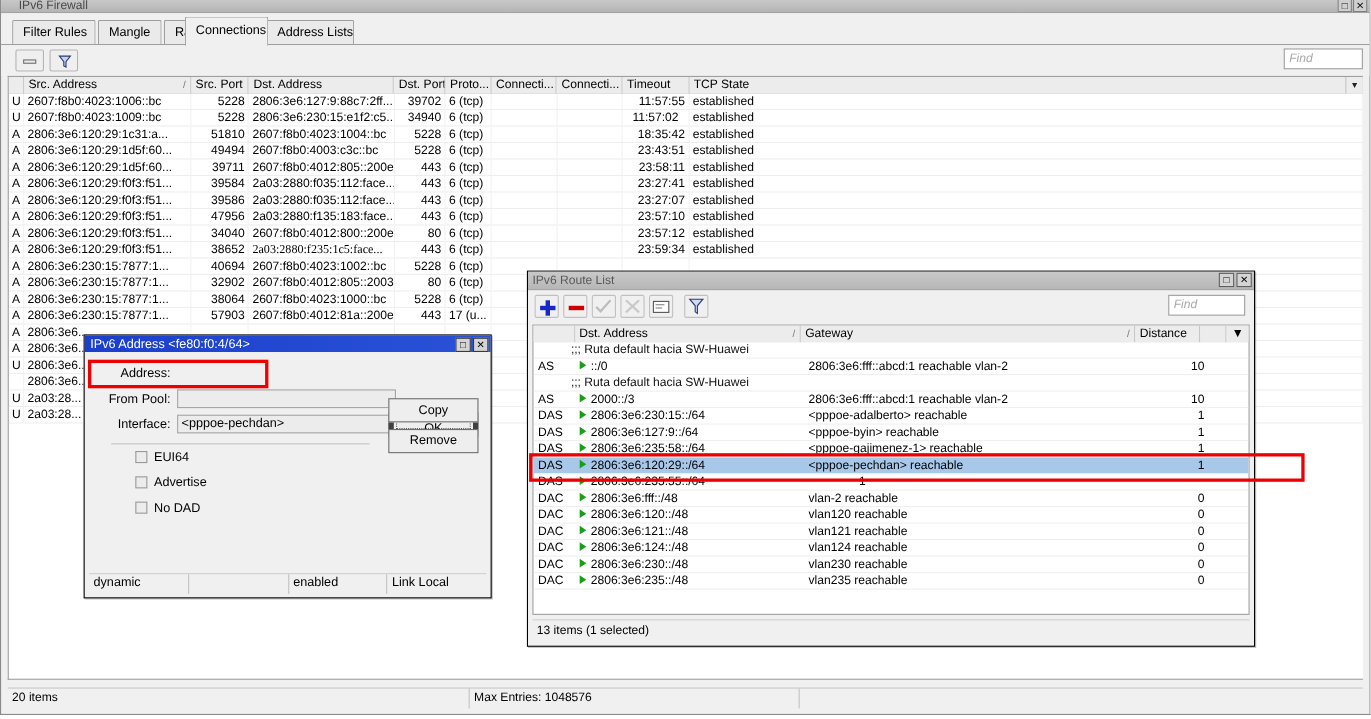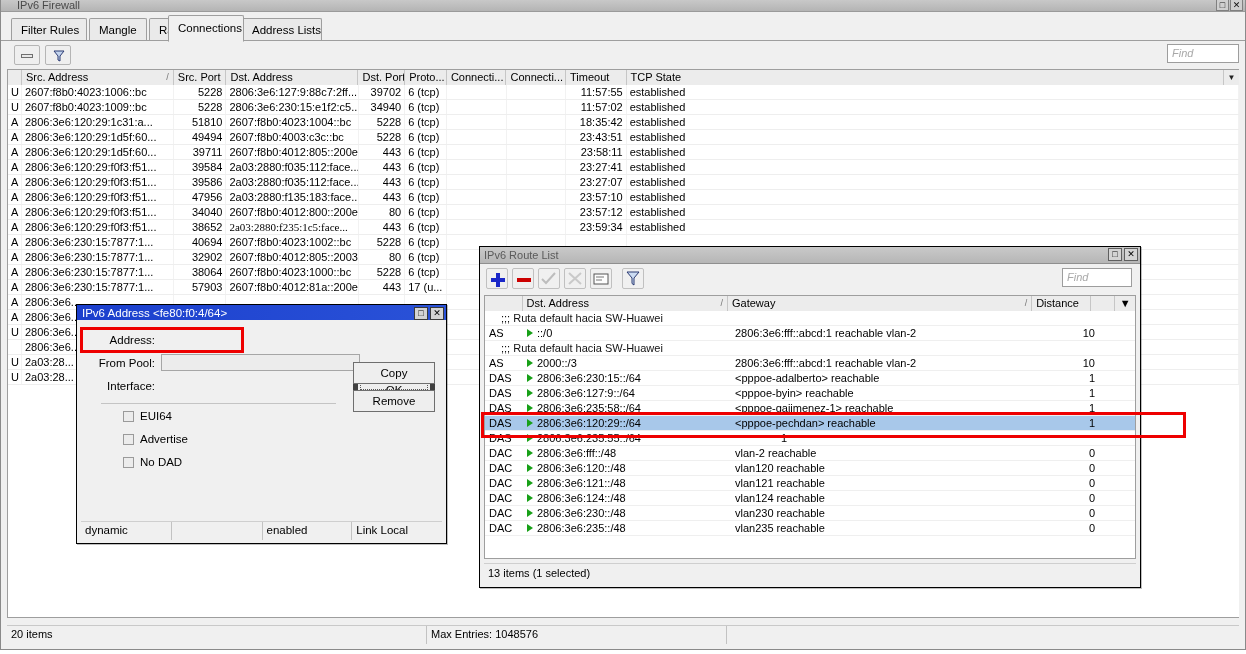--- a/index.html
+++ b/index.html
@@ -164,21 +164,21 @@
     white-space:nowrap; overflow:hidden;
   }
   .rth .sortmark { position:absolute; right:4px; top:0; font-size:9px; color:#777; }
   .rrow { display:flex; height:15px; border-bottom:1px solid #efefef; position:relative; }
   .rrow.sel { background:#a8c8ea; }
   .rcell {
     height:15px; line-height:14px; font-size:11px; padding:0 4px;
     white-space:nowrap; overflow:hidden;
   }
   .rcell.r { text-align:right; }
-  .comment { color:#111; font-size:11px; padding-left:16px; line-height:14px; }
+  .comment { color:#111; font-size:11px; padding-left:34px; line-height:14px; }
   .arrow-green {
     display:inline-block; width:0; height:0; vertical-align:middle;
     border-left:6px solid #17a017; border-top:4px solid transparent;
     border-bottom:4px solid transparent; margin-right:4px; position:relative; top:-1px;
   }
   .rw-status {
     position:absolute; left:4px; bottom:4px; right:4px; height:20px;
     font-size:11px; line-height:19px; padding-left:4px;
     background:#f0f0f0; border-top:1px solid #cfcfcf;
   }
@@ -308,21 +308,21 @@
           </div>
           <div class="row">
             <div class="cell" style="text-align: center; width: 14px;">U</div>
             <div class="cell" style="width: 153px;">2607:f8b0:4023:1009::bc</div>
             <div class="cell r" style="width: 53px;">5228</div>
             <div class="cell" style="width: 133px;">2806:3e6:230:15:e1f2:c5...</div>
             <div class="cell r" style="width: 47px;">34940</div>
             <div class="cell" style="width: 42px;">6 (tcp)</div>
             <div class="cell" style="width: 60px;"></div>
             <div class="cell" style="width: 60px;"></div>
-            <div class="cell r" style="width: 61px;">11:57:02</div>
+            <div class="cell r" style="width: 61px; text-align: center;">11:57:02</div>
             <div class="cell" style="width: 617px;">established</div>
           </div>
           <div class="row">
             <div class="cell" style="text-align: center; width: 14px;">A</div>
             <div class="cell" style="width: 153px;">2806:3e6:120:29:1c31:a...</div>
             <div class="cell r" style="width: 53px;">51810</div>
             <div class="cell" style="width: 133px;">2607:f8b0:4023:1004::bc</div>
             <div class="cell r" style="width: 47px;">5228</div>
             <div class="cell" style="width: 42px;">6 (tcp)</div>
             <div class="cell" style="width: 60px;"></div>
@@ -701,20 +701,21 @@
         <div class="aw-wb">✕</div>
       </div>
     </div>
 
     <div class="fld-label" style="left:18px;top:27px;width:60px;">Address:</div>
 
     <div class="fld-label" style="left:10px;top:50px;width:68px;">From Pool:</div>
     <div class="fld-input" style="left:84px;top:49px;width:199px;"></div>
 
     <div class="fld-label" style="left:12px;top:73px;width:66px;">Interface:</div>
+    <div class="fld-input" style="left:84px;top:72px;width:199px;">&lt;pppoe-pechdan&gt;</div>
 
     <div class="divider" style="top:98px;"></div>
 
     <div class="chk-row" style="left:46px;top:105px;">
       <span class="chk"></span><span>EUI64</span>
     </div>
     <div class="chk-row" style="left:46px;top:128px;">
       <span class="chk"></span><span>Advertise</span>
     </div>
     <div class="chk-row" style="left:46px;top:151px;">

